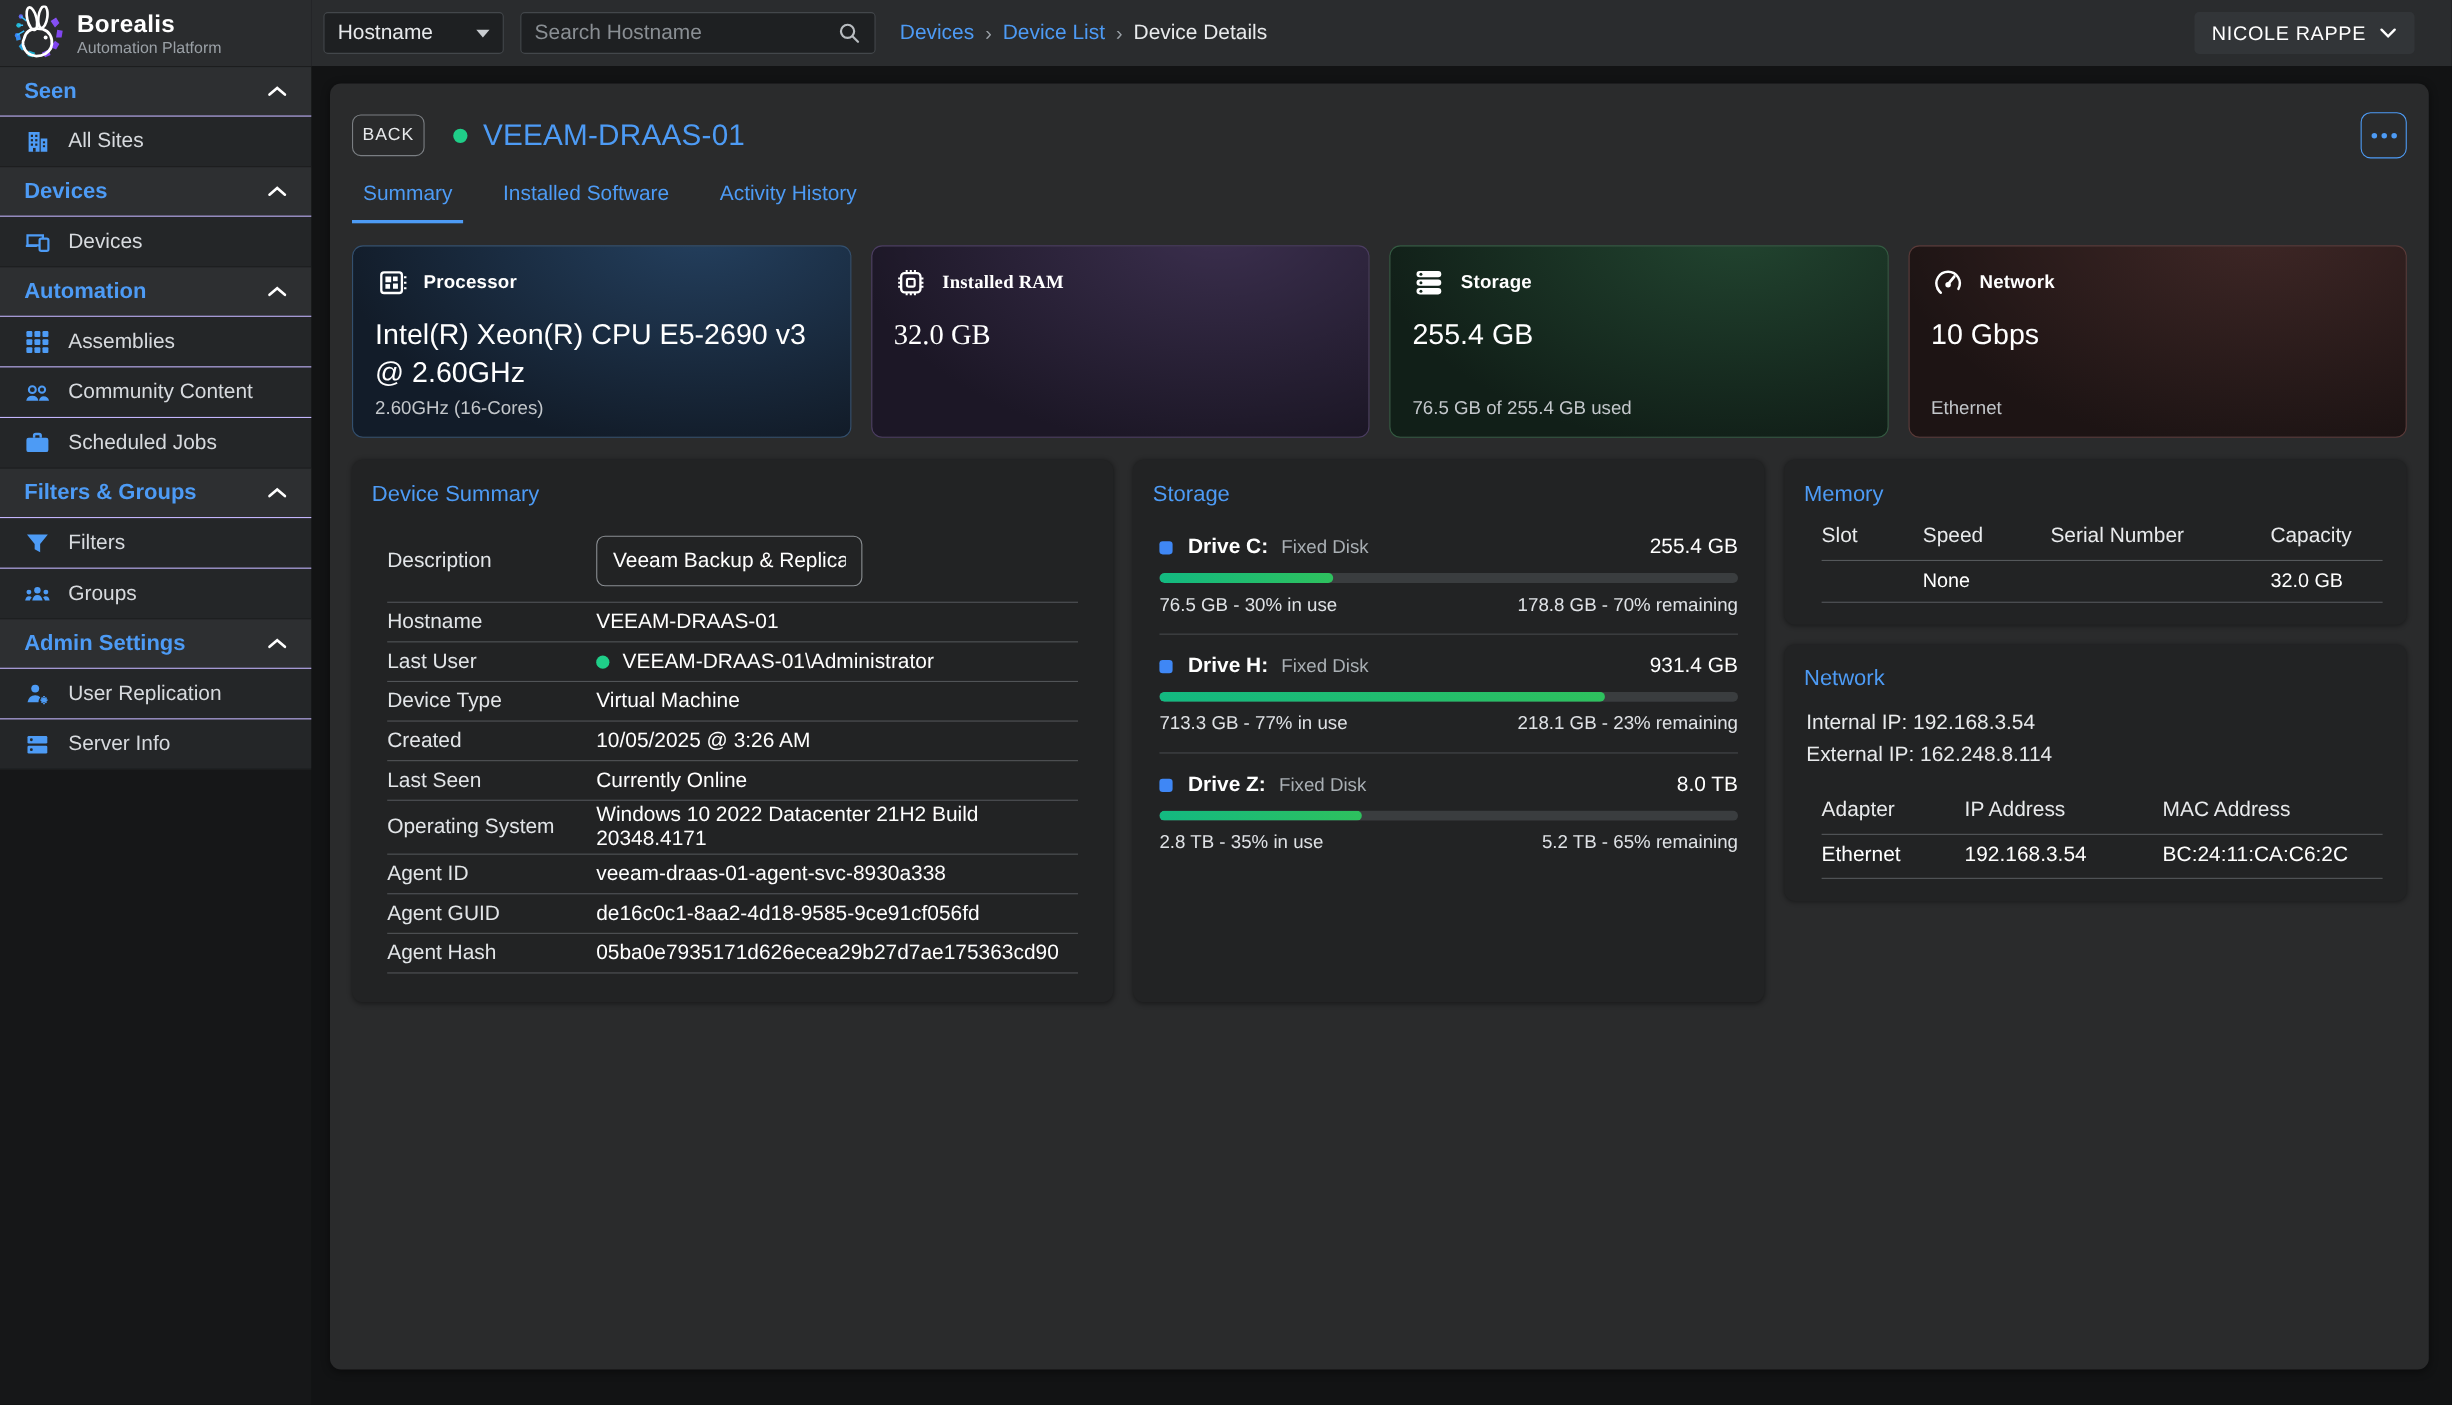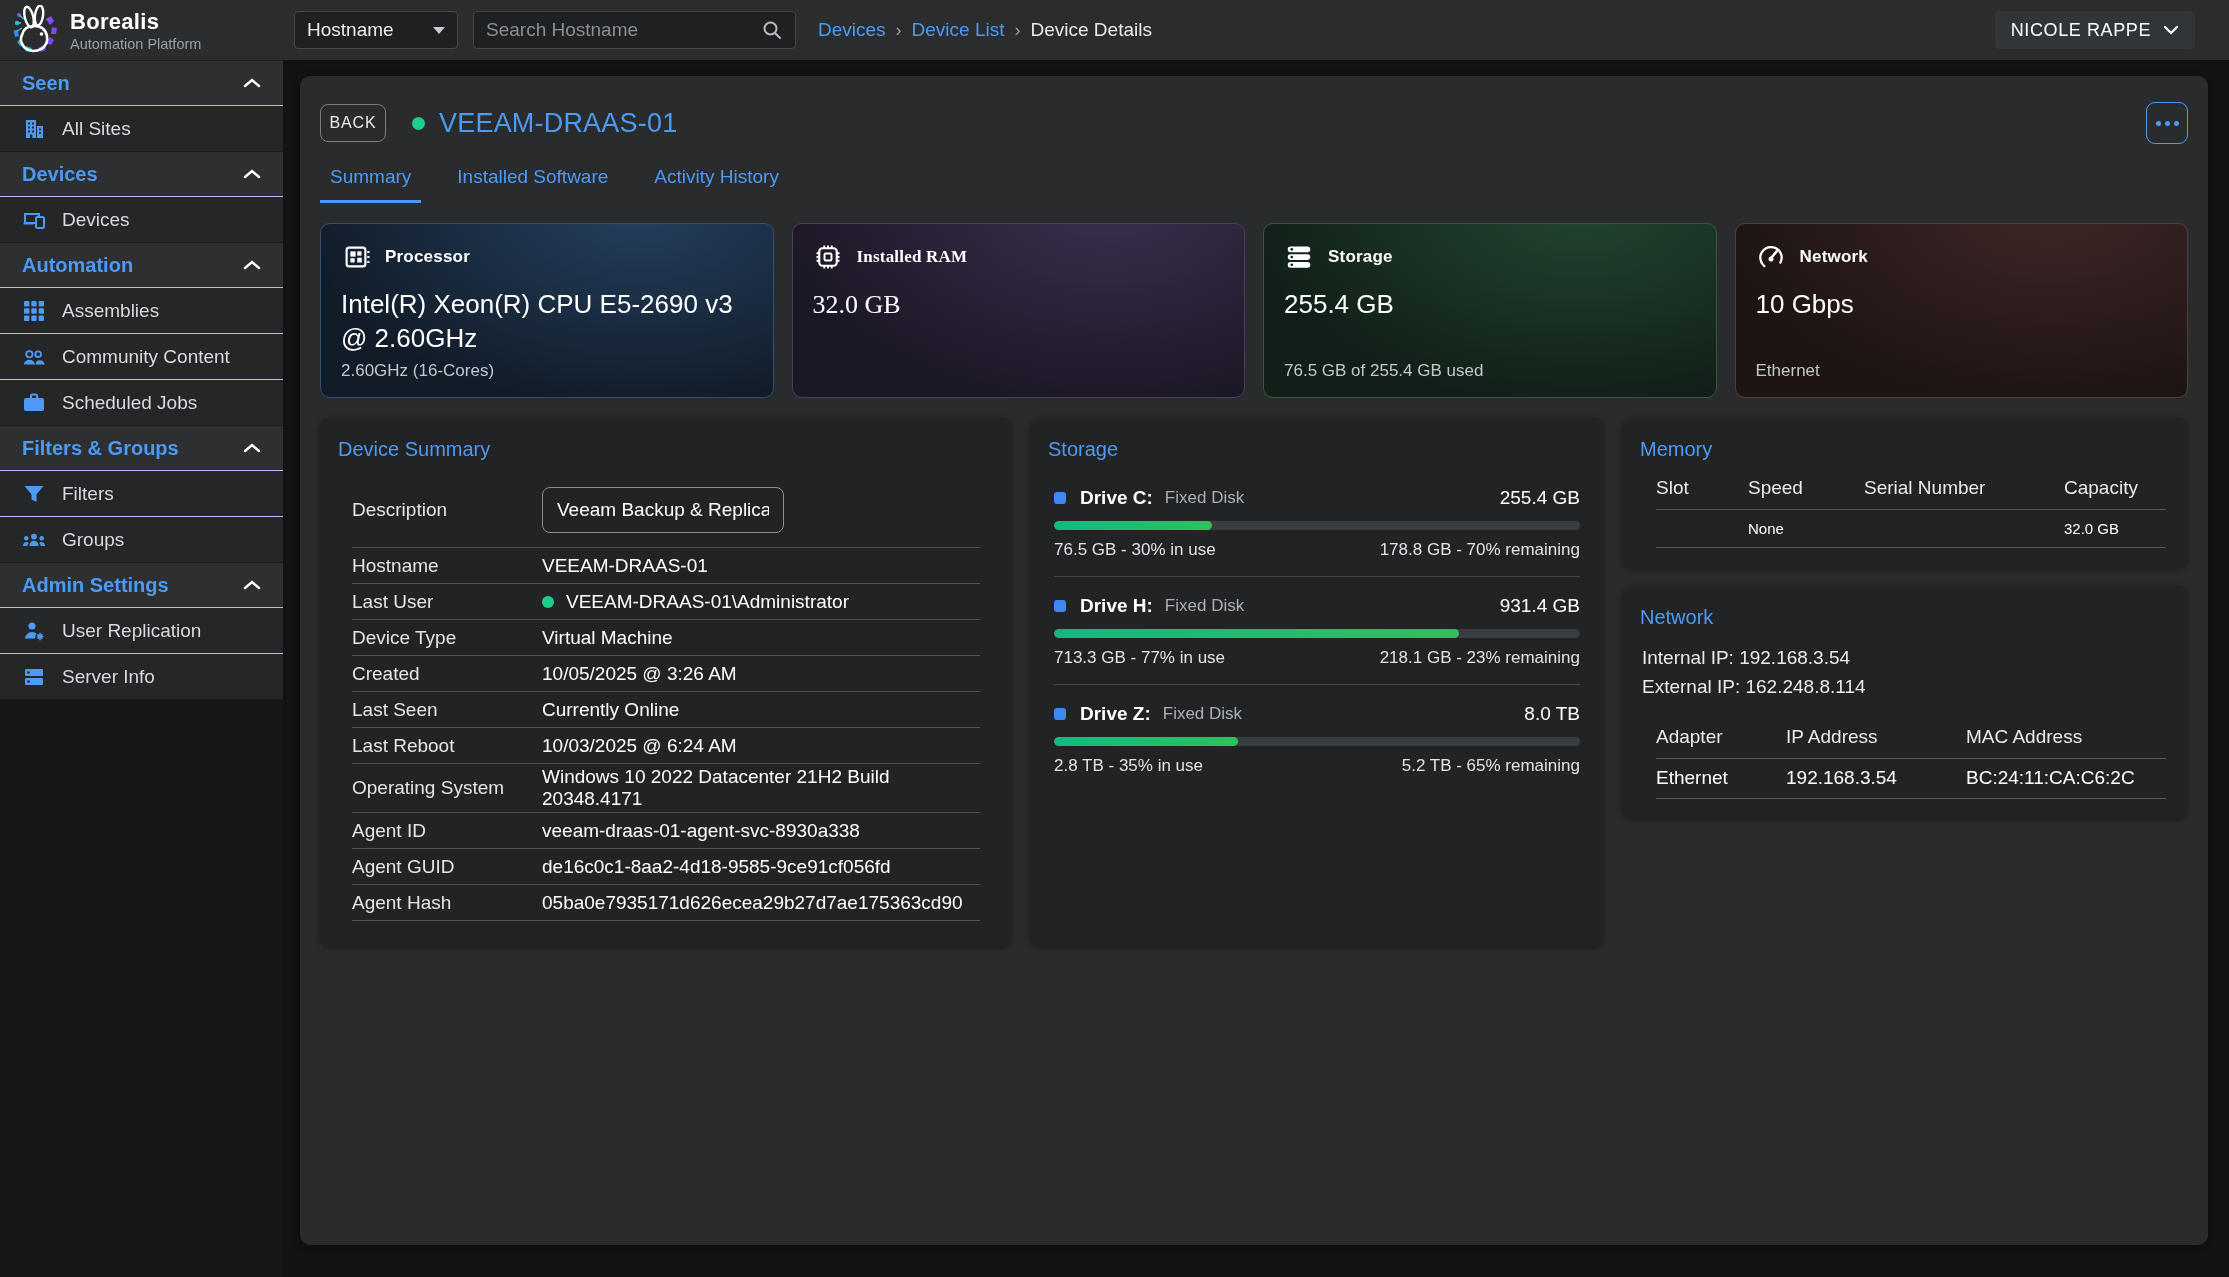--- a/index.html
+++ b/index.html
@@ -88,21 +88,21 @@
   .drive-size { margin-left:auto; font-size:19px; color:#ffffff; }
   .bar-track { margin-top:12px; height:9px; border-radius:5px; background:#3a3d3f; overflow:hidden; }
   .bar-fill { height:100%; border-radius:5px; background:linear-gradient(90deg, var(--bar_start,#13b981), var(--bar_end,#2ec15e)); }
   .drive-stats { margin-top:10px; display:flex; justify-content:space-between; font-size:17px; color:#dfe2e6; }
 
   
   .right-col { display:flex; flex-direction:column; gap:18px; align-self:start; }
   .mem-table { margin:16px 4px 0 16px; }
   .mem-head, .mem-row { display:grid; grid-template-columns:92px 116px 200px 1fr; align-items:center; }
   .mem-head { font-size:19px; color:#e8eaec; padding-bottom:10px; border-bottom:1px solid #55585b; }
-  .mem-row { font-size:15px; color:#ffffff; min-height:38px; border-bottom:1px solid #55585b; }
+  .mem-row { font-size:18px; color:#ffffff; min-height:38px; border-bottom:1px solid #55585b; }
   .net-ips { margin:14px 0 0 2px; font-size:19px; color:#e8eaec; line-height:1.55; }
   .net-table { margin:24px 4px 0 16px; }
   .net-head, .net-row { display:grid; grid-template-columns:130px 180px 1fr; align-items:center; }
   .net-head { font-size:19px; color:#e8eaec; padding-bottom:10px; border-bottom:1px solid #55585b; }
   .net-row { font-size:19px; color:#ffffff; min-height:40px; border-bottom:1px solid #55585b; }
 </style>
 </head>
 <body>
 
 <div class="app">
@@ -447,24 +447,20 @@
           </div>
           <div class="ds-row">
             <div class="ds-label">Created</div>
             <div class="ds-value">10/05/2025 @ 3:26 AM</div>
           </div>
           <div class="ds-row">
             <div class="ds-label">Last Seen</div>
             <div class="ds-value">Currently Online</div>
           </div>
           <div class="ds-row">
-            <div class="ds-label">Last Reboot</div>
-            <div class="ds-value">10/03/2025 @ 6:24 AM</div>
-          </div>
-          <div class="ds-row">
             <div class="ds-label">Operating System</div>
             <div class="ds-value">Windows 10 2022 Datacenter 21H2 Build 20348.4171</div>
           </div>
           <div class="ds-row">
             <div class="ds-label">Agent ID</div>
             <div class="ds-value">veeam-draas-01-agent-svc-8930a338</div>
           </div>
           <div class="ds-row">
             <div class="ds-label">Agent GUID</div>
             <div class="ds-value">de16c0c1-8aa2-4d18-9585-9ce91cf056fd</div>

